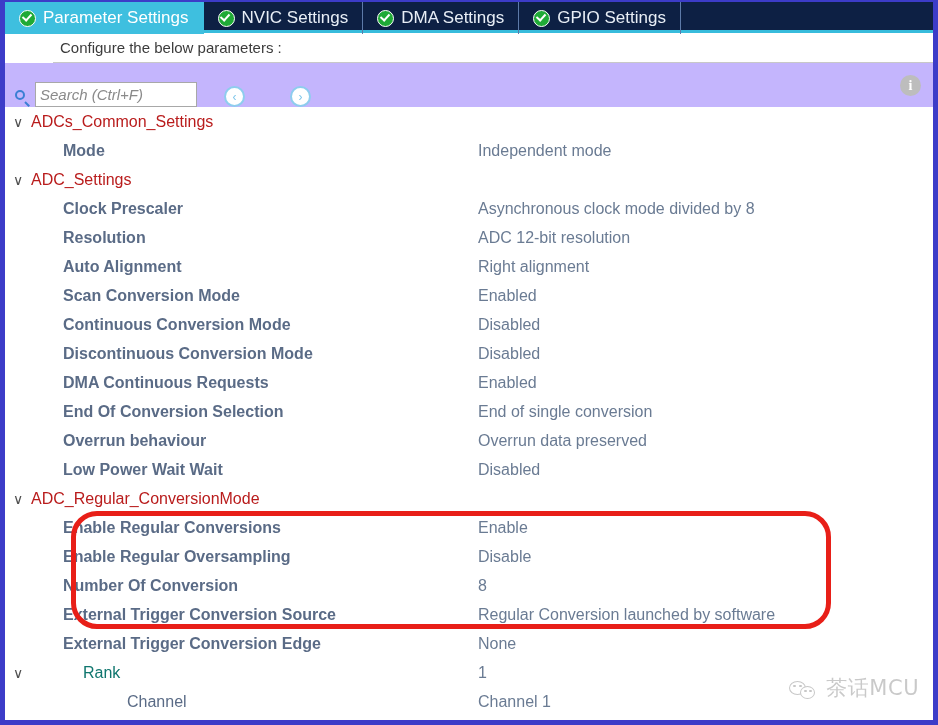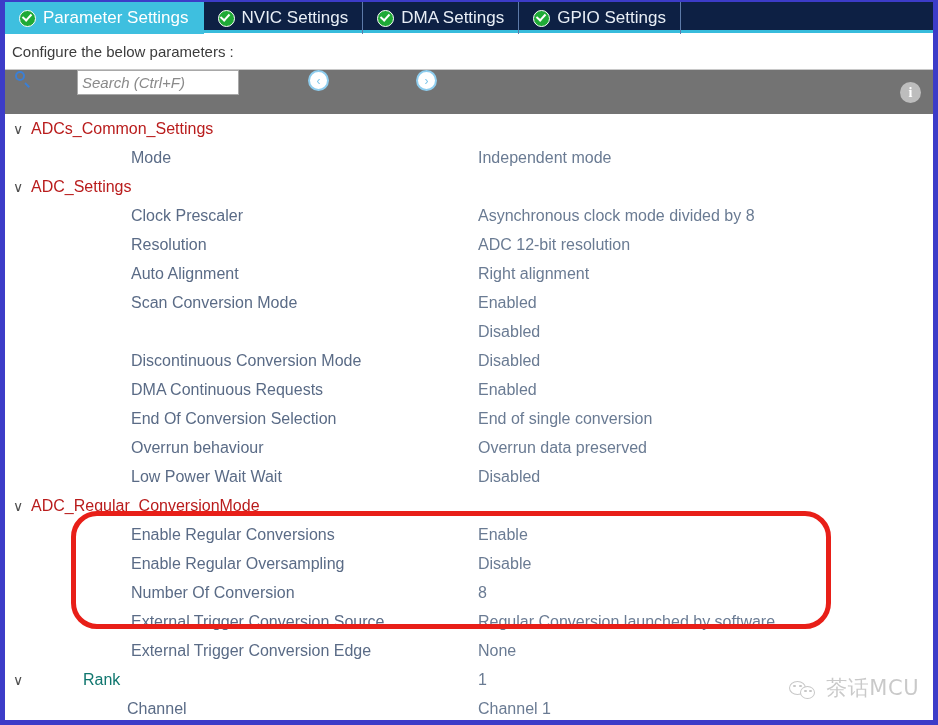--- a/index.html
+++ b/index.html
@@ -67,41 +67,41 @@
     top: 1.5px;
     width: 4px;
     height: 7px;
     border: solid #ffffff;
     border-width: 0 2px 2px 0;
     transform: rotate(42deg);
   }
 
   
   .configure-strip {
-    height: 37px;
+    height: 30px;
     display: flex;
     align-items: center;
     padding-left: 7px;
     font-size: 15px;
     color: #3c3c3c;
     border-bottom: 1px solid #c8c8c8;
     background: #ffffff;
     box-sizing: border-box;
+    margin-left: 48px;
   }
 
   
   .search-row {
     height: 44px;
     display: flex;
-    align-items: flex-start;
+    align-items: flex-end;
     padding: 0 10px 0 9px;
     box-sizing: border-box;
     position: relative;
-    background: #737373;
-    gap: 42px;
+    background: #c4b5fd;
   }
   .search-icon {
     width: 18px;
     height: 18px;
     position: relative;
     flex: 0 0 auto;
     margin-right: 3px;
   }
   .search-icon::before {
     content: "";
@@ -202,21 +202,22 @@
     font-size: 16px;
     white-space: nowrap;
     flex: 0 0 auto;
   }
   .row.group .label {
     color: #b91c1c;
     margin-left: 0;
   }
   .row.child .label {
     color: #5a6b86;
-    margin-left: 100px;
+    margin-left: 32px;
+    font-weight: bold;
   }
   .row.child2 .label {
     color: #0f766e;
     margin-left: 52px;
   }
   .row.child3 .label {
     color: #5a6b86;
     margin-left: 96px;
   }
   .value {
@@ -363,20 +364,21 @@
         <span class="label">Auto Alignment</span>
         <span class="value">Right alignment</span>
       </div>
       <div class="row child">
         <span class="chev blank"></span>
         <span class="label">Scan Conversion Mode</span>
         <span class="value">Enabled</span>
       </div>
       <div class="row child">
         <span class="chev blank"></span>
+        <span class="label">Continuous Conversion Mode</span>
         <span class="value">Disabled</span>
       </div>
       <div class="row child">
         <span class="chev blank"></span>
         <span class="label">Discontinuous Conversion Mode</span>
         <span class="value">Disabled</span>
       </div>
       <div class="row child">
         <span class="chev blank"></span>
         <span class="label">DMA Continuous Requests</span>

